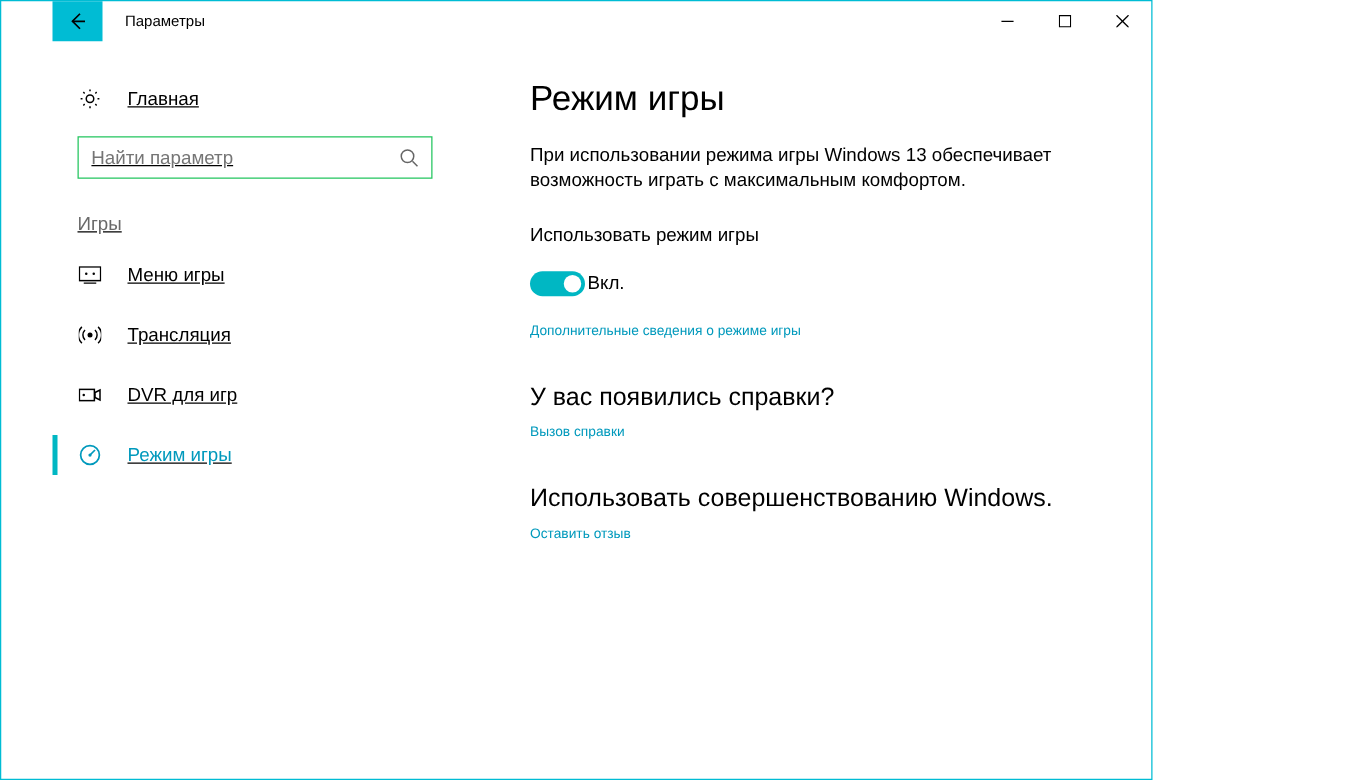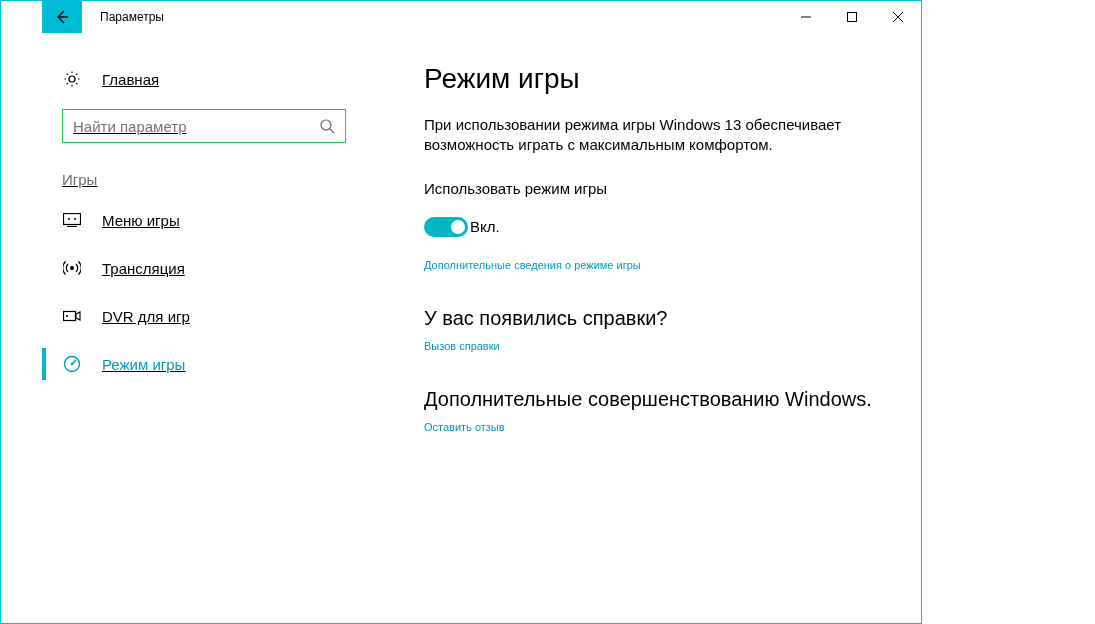--- a/index.html
+++ b/index.html
@@ -306,19 +306,19 @@
       <div class="toggle-row">
         <div class="toggle"></div>
         <span class="toggle-status">Вкл.</span>
       </div>
 
       <div class="link">Дополнительные сведения о режиме игры</div>
 
       <h2 class="section-heading">У вас появились справки?</h2>
       <div class="link">Вызов справки</div>
 
-      <h2 class="section-heading">Дополнительные совершенствованию Windows.</h2>
+      <h2 class="section-heading">Использовать совершенствованию Windows.</h2>
       <div class="link">Оставить отзыв</div>
     </div>
 
   </div>
 
 </div>
 
 </body></html>

